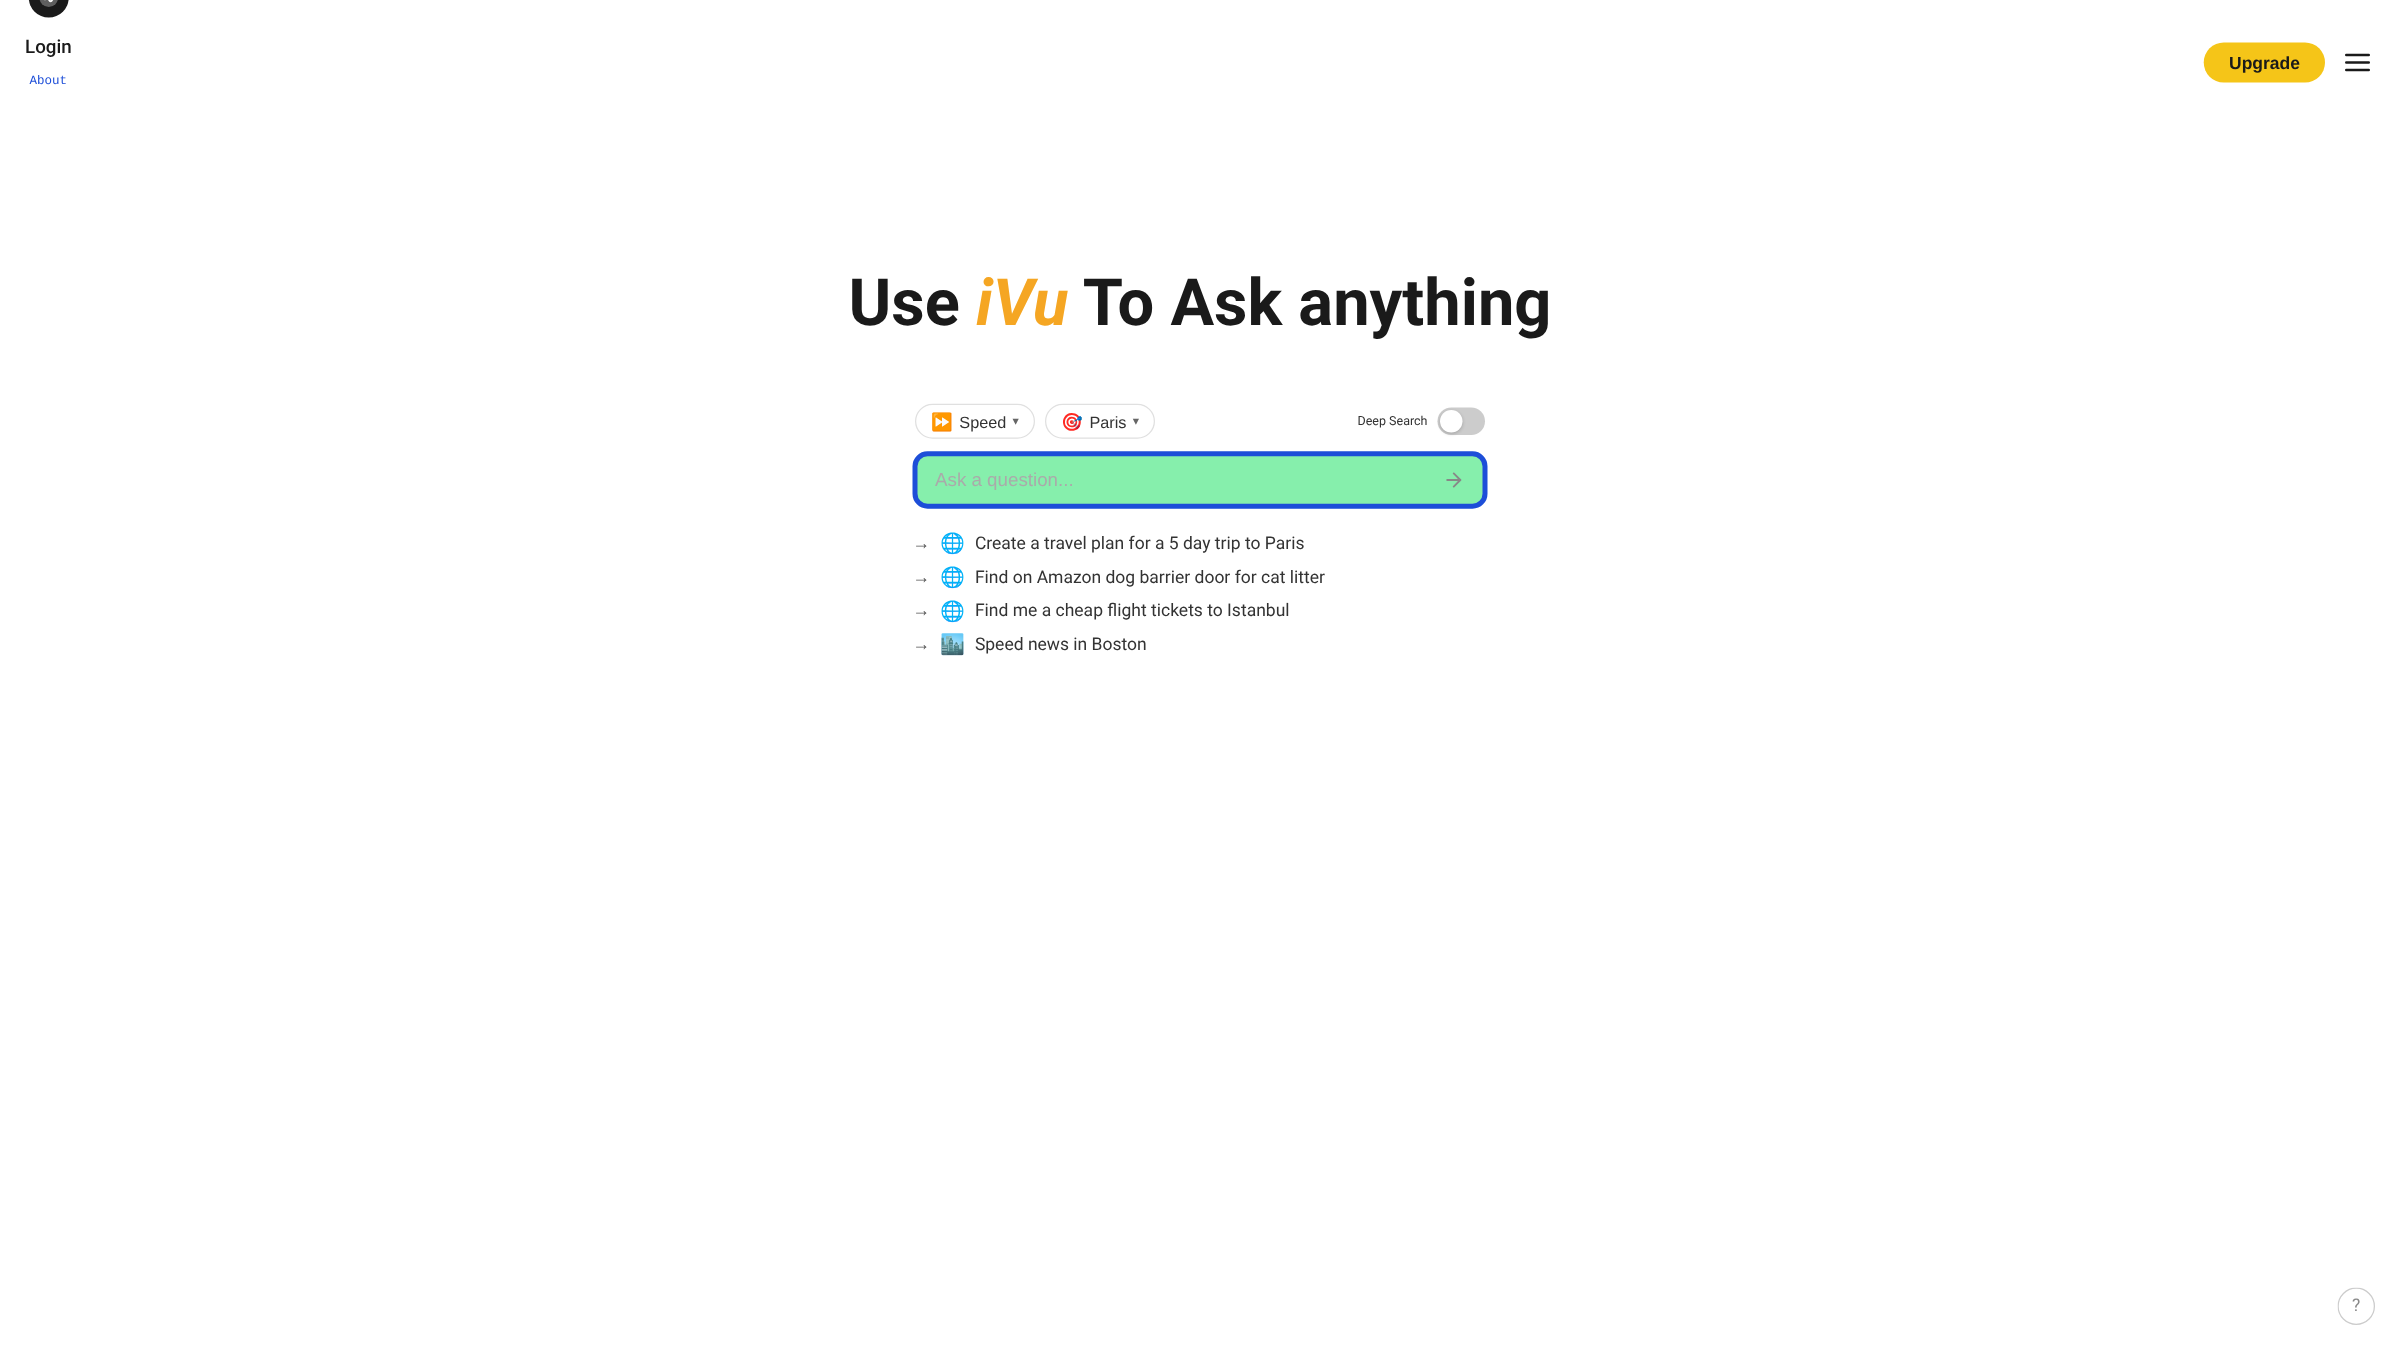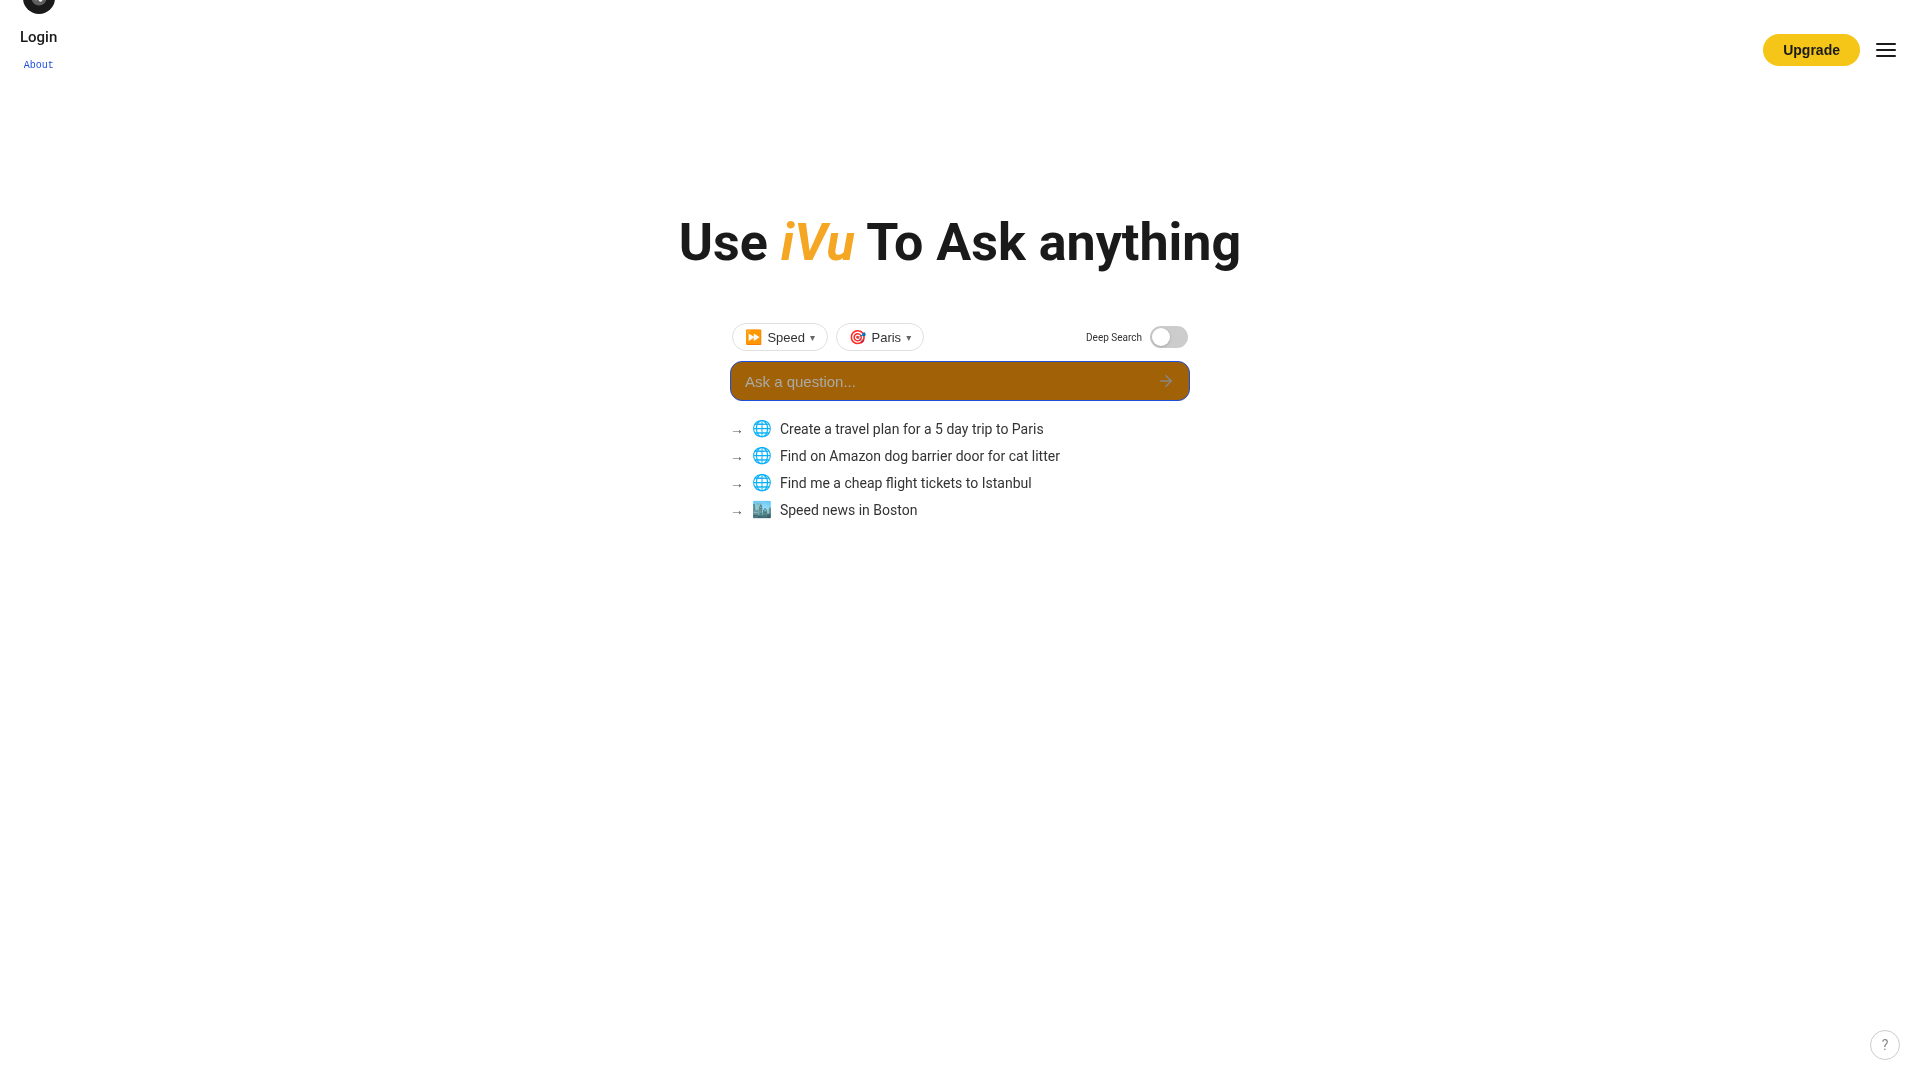--- a/index.html
+++ b/index.html
@@ -224,22 +224,22 @@
       border-radius: 50%;
       top: 2px;
       left: 2px;
       transition: left 0.2s;
       box-shadow: 0 1px 3px rgba(0,0,0,0.2);
     }
 
     .search-input-wrapper {
       position: relative;
       width: 100%;
-      background: #a16207;
-      border: 1px solid #1d4ed8;
+      background: #86efac;
+      border: 4px solid #1d4ed8;
       border-radius: 12px;
       display: flex;
       align-items: center;
       padding: 10px 14px;
     }
 
     .search-input {
       flex: 1;
       border: none;
       background: transparent;

